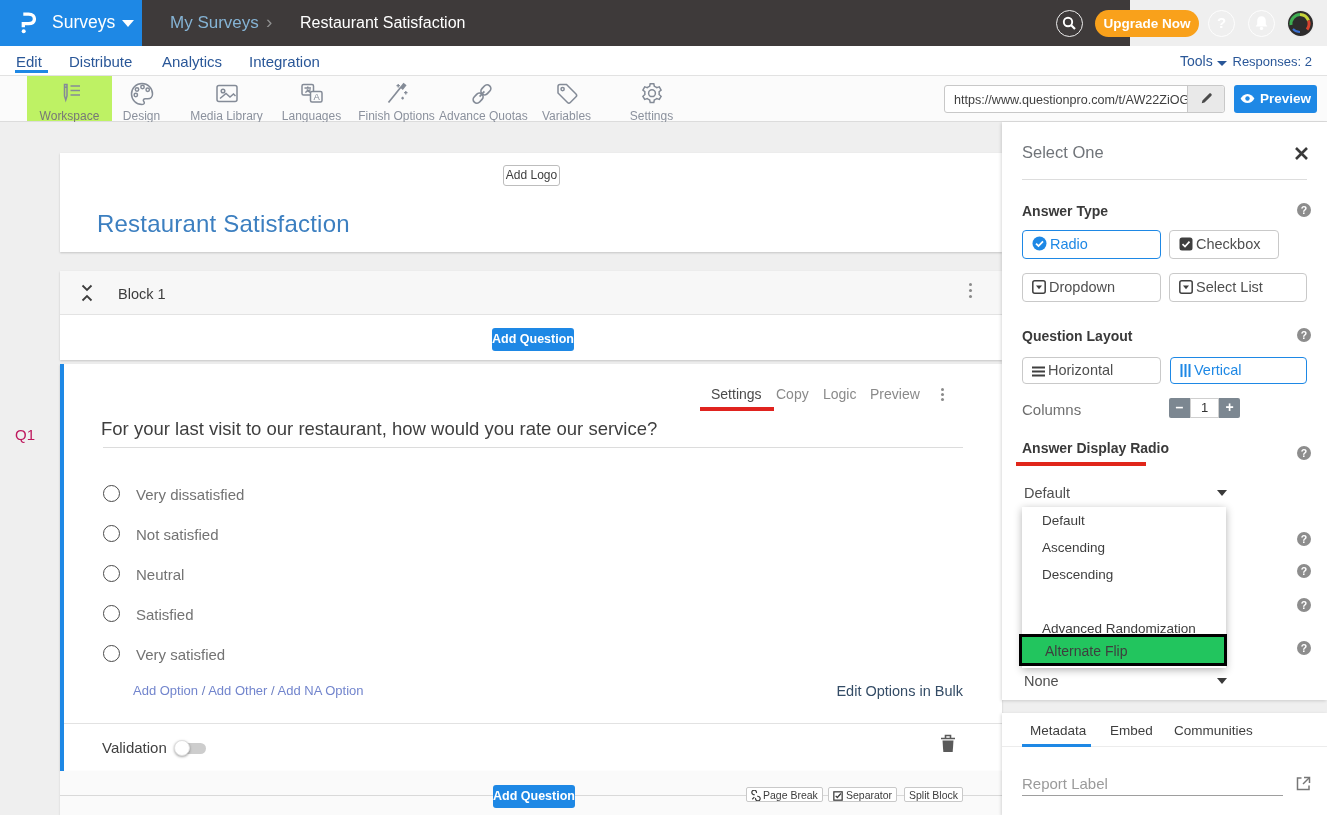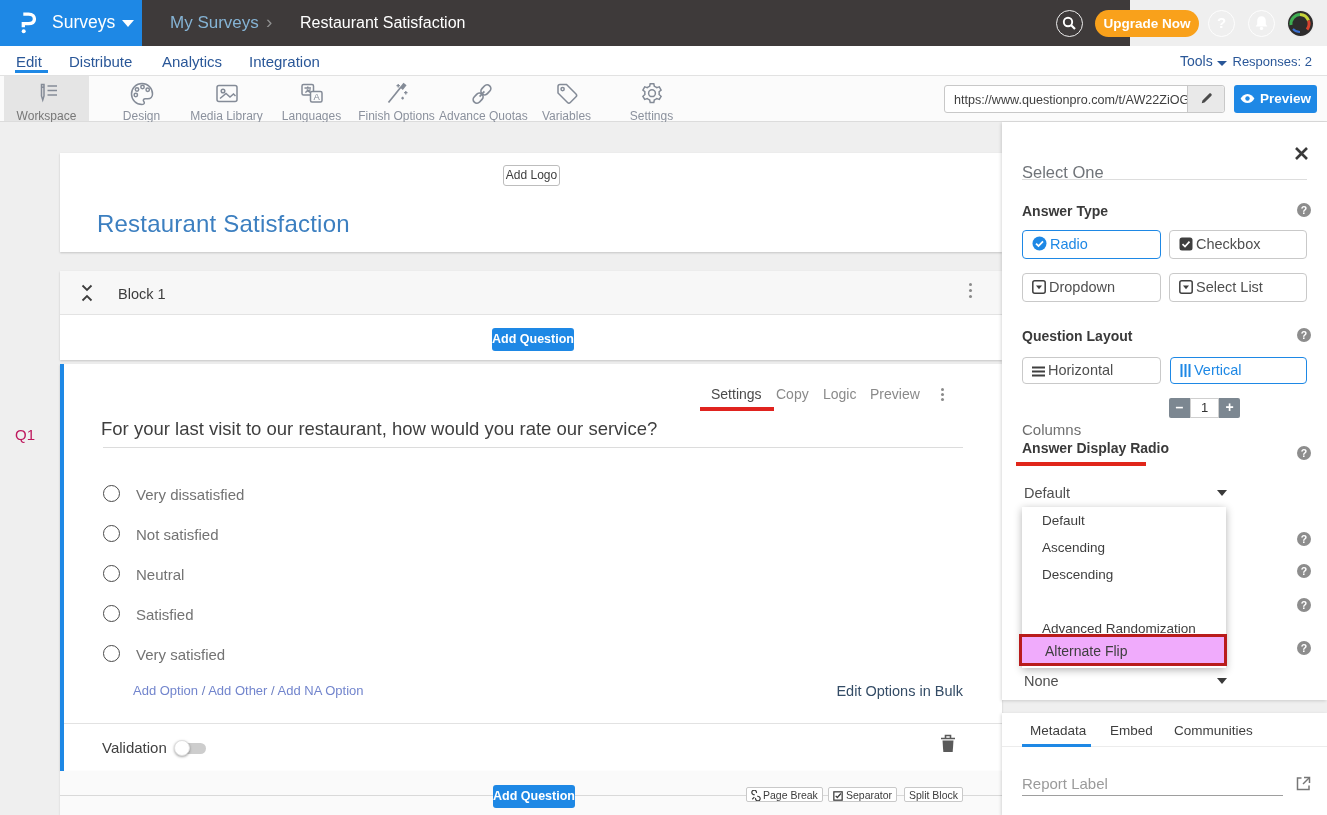--- a/index.html
+++ b/index.html
@@ -52,34 +52,34 @@
 #vlabel { position:absolute; left:38px; top:375px; font-size:15px; color:#3f3f3f; }
 #toggle { position:absolute; left:113px; top:379px; width:29px; height:11px; background:#cdcdcd; border-radius:6px; }
 #toggle .kn { position:absolute; left:-3px; top:-3px; width:16px; height:16px; background:#fff; border:1px solid #e0e0e0; border-radius:50%; box-shadow:0 1px 2.5px rgba(0,0,0,.35); }
 #botstrip { position:absolute; left:60px; top:649px; width:942px; height:44px; background:#fafafa; box-shadow:0 1px 2px rgba(0,0,0,.12); }
 #botline { position:absolute; left:0px; top:24px; width:942px; border-top:1px solid #d9d9d9; }
 .minibtn { position:absolute; top:16px; height:15px; background:#fff; border:1px solid #c9c9c9; border-radius:2px; font-size:10.5px; color:#3c3c3c; line-height:14px; padding:0 4px; white-space:nowrap; }
 
 #panel { position:absolute; left:1002px; top:0px; width:325px; height:693px; }
 #psec1 { position:absolute; left:0; top:0; width:325px; height:578px; background:#fff; box-shadow:-1px 1px 3px rgba(0,0,0,.15); }
 #psec2 { position:absolute; left:0; top:591px; width:325px; height:102px; background:#fff; box-shadow:-1px 1px 3px rgba(0,0,0,.15); }
-.px { left:20px; position:absolute;margin-top:20px; }
+.px { left:20px; position:absolute; }
 #selone { top:21px; font-size:16.5px; color:#707479; }
 #pclose { position:absolute; left:292px; top:24px; }
 #phr1 { position:absolute; left:20px; top:57px; width:285px; border-top:1px solid #ddd; }
 .phead { position:absolute; left:20px; font-weight:bold; font-size:14px; color:#3a3a3a; }
 .qm { position:absolute; left:1295px; width:14px; height:14px; background:#8d8d8d; border-radius:50%; color:#fff; font-size:10.5px; font-weight:bold; text-align:center; line-height:14px; }
 .pbtn { position:absolute; height:29px; border:1px solid #c9c9c9; border-radius:4px; background:#fff; font-size:14.5px; color:#4f4f4f; line-height:27px; }
 .pbtn.act { border:1px solid #1e88e5; color:#1e88e5; }
 .pbtn .ic { display:inline-block; vertical-align:-2px; margin:0 3px 0 9px; }
 .sel { position:absolute; left:22px; font-size:14.5px; color:#4f4f4f; }
 .scaret { position:absolute; width:0; height:0; border-left:5.5px solid transparent; border-right:5.5px solid transparent; border-top:6px solid #3a3a3a; }
 #ddown { position:absolute; left:20px; top:385px; width:204px; height:161px; background:#fff; box-shadow:0 2px 8px rgba(0,0,0,.3); z-index:5; }
 .dditem { position:absolute; left:0; width:204px; height:27px; font-size:13.5px; color:#3e3e3e; line-height:27px; padding-left:20px; }
-#ddhl { position:absolute; left:17px; top:512px; width:208px; height:32px; background:#f0abfc; border:3px solid #b91c1c; z-index:6; }
+#ddhl { position:absolute; left:17px; top:512px; width:208px; height:32px; background:#22c55e; border:3px solid #000000; z-index:6; }
 #ddhl span { position:absolute; left:23px; top:4px; font-size:14px; color:#3e3e3e; }
 .ptab { position:absolute; font-size:13.5px; color:#3e3e3e; }
 #tabline { position:absolute; left:0; top:33px; width:325px; border-top:1px solid #ececec; }
 #mund { position:absolute; left:20px; top:31px; width:69px; height:3px; background:#1e88e5; }
 #replabel { position:absolute; left:20px; top:62px; font-size:15px; color:#9b9b9b; }
 #repline { position:absolute; left:20px; top:82px; width:261px; border-top:1px solid #9e9e9e; }
 </style>
 </head>
 <body>
 <div id="topbar">
@@ -121,21 +121,21 @@
   <span class="nav-it" style="left:16px">Edit</span>
   <div style="position:absolute;left:15px;top:24px;width:33px;height:2.5px;background:#1e88e5"></div>
   <span class="nav-it" style="left:69px">Distribute</span>
   <span class="nav-it" style="left:162px">Analytics</span>
   <span class="nav-it" style="left:249px">Integration</span>
   <span class="nav-it" style="left:1180px;font-size:14px">Tools</span>
   <div style="position:absolute;left:1217px;top:15px;width:0;height:0;border-left:5px solid transparent;border-right:5px solid transparent;border-top:5.5px solid #2a5798"></div>
   <span class="nav-it" style="right:15px;left:auto;font-size:13px;top:8px">Responses: 2</span>
 </div>
 <div id="toolbar">
-  <div class="tb-it" style="left:4px;background:#e5e5e5">
+  <div class="tb-it" style="left:27px;background:#bef264">
     <svg width="26" height="26" viewBox="0 0 26 26" fill="none" stroke="#848b97" stroke-width="1.5">
       <path d="M7.5 3.5 L10 3.5 L10 15 L8.75 19 L7.5 15 Z"></path>
         <line x1="7.5" y1="6.2" x2="10" y2="6.2"></line>
       <line x1="13.5" y1="5" x2="23" y2="5"></line>
         <line x1="13.5" y1="9.5" x2="23" y2="9.5"></line>
         <line x1="13.5" y1="14" x2="23" y2="14"></line>
     </svg>
     <div class="lb" style="color:#777">Workspace</div>
   </div>
   <div class="tb-it" style="left:99px">
@@ -290,21 +290,21 @@
       <div class="px" id="selone">Select One</div>
       <svg id="pclose" width="15" height="15" viewBox="0 0 15 15">
           <path d="M2 2 L13 13 M13 2 L2 13" stroke="#3a3a3a" stroke-width="2.6"></path>
         </svg>
       <div id="phr1"></div>
       <div class="phead" style="top:81px">Answer Type</div>
       <div class="pbtn act" style="left:20px;top:108px;width:139px"><span class="ic"><svg width="15" height="15" viewBox="0 0 15 15">
               <circle cx="7.5" cy="7.5" r="7" fill="#1e88e5"></circle>
               <path d="M4 7.6 L6.5 10 L11 5.3" fill="none" stroke="#fff" stroke-width="1.8"></path>
             </svg></span>Radio</div>
-      <div class="pbtn" style="left:167px;top:108px;width:138px"><span class="ic"><svg width="14" height="14" viewBox="0 0 14 14">
+      <div class="pbtn" style="left:167px;top:108px;width:110px"><span class="ic"><svg width="14" height="14" viewBox="0 0 14 14">
               <rect x="0.5" y="0.5" width="13" height="13" rx="2.5" fill="#3f3f3f"></rect>
               <path d="M3.5 7.2 L6 9.6 L10.5 4.6" fill="none" stroke="#fff" stroke-width="1.7"></path>
             </svg></span>Checkbox</div>
       <div class="pbtn" style="left:20px;top:151px;width:139px"><span class="ic"><svg width="14" height="14" viewBox="0 0 14 14">
               <rect x="0.8" y="0.8" width="12.4" height="12.4" rx="2" fill="none" stroke="#3f3f3f" stroke-width="1.5"></rect>
               <path d="M4 5.5 L10 5.5 L7 9.2 Z" fill="#3f3f3f"></path>
             </svg></span>Dropdown</div>
       <div class="pbtn" style="left:167px;top:151px;width:138px"><span class="ic"><svg width="14" height="14" viewBox="0 0 14 14">
               <rect x="0.8" y="0.8" width="12.4" height="12.4" rx="2" fill="none" stroke="#3f3f3f" stroke-width="1.5"></rect>
               <path d="M4 5.5 L10 5.5 L7 9.2 Z" fill="#3f3f3f"></path>

